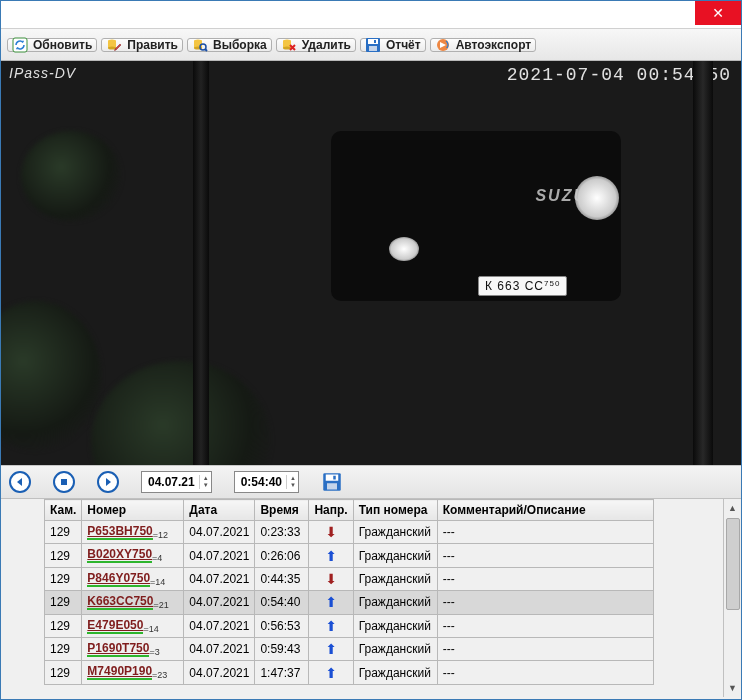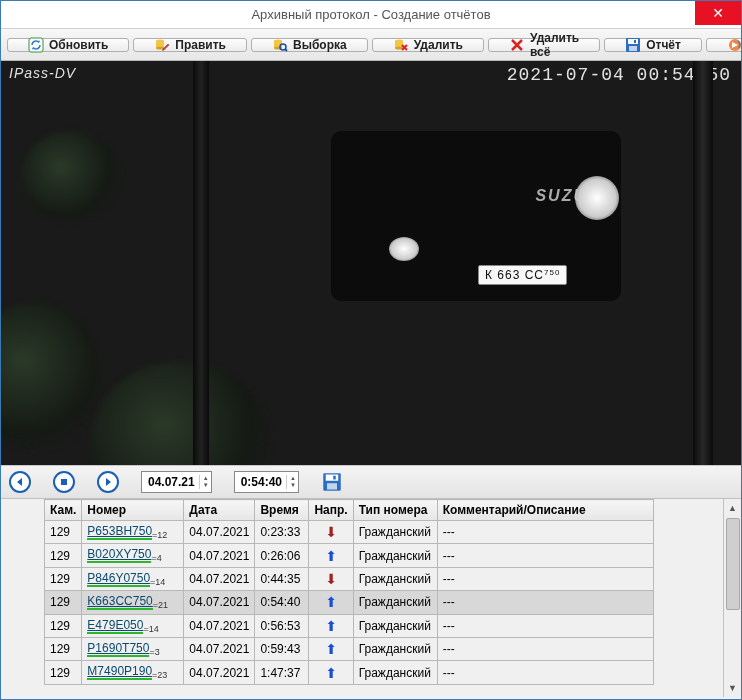--- a/index.html
+++ b/index.html
@@ -48,21 +48,21 @@
   padding: 0 6px;
   gap: 4px;
 }
 .tb-btn {
   height: 14px;
   border: 1px solid #b0b0b0;
   border-radius: 3px;
   background: linear-gradient(#fdfdfd,#ececec);
   display: flex;
   align-items: center;
-  padding: 0 20px;
+  padding: 0 4px;
   gap: 5px;
   cursor: pointer;
   font-size: 12px;
   color: #222;
   font-weight: 600;
 }
 .icon-box {
   width: 16px; height: 16px;
   display: flex; align-items: center; justify-content: center;
 }
@@ -108,21 +108,21 @@
   font-style: italic;
 }
 .headlight {
   position: absolute;
   width: 30px; height: 24px;
   background: radial-gradient(#fff,#ccc 60%,transparent);
   border-radius: 50%;
 }
 .plate {
   position: absolute;
-  left: 477px; top: 204px;
+  left: 477px; top: 215px;
   background: #f8f8f8;
   color: #111;
   padding: 2px 6px;
   font-size: 12px;
   border: 1px solid #888;
   border-radius: 2px;
   font-family: Arial;
   letter-spacing: 1px;
 }
 .plate sup { font-size: 8px; vertical-align: top; }
@@ -225,41 +225,40 @@
   top: 0;
 }
 .col-cam { width: 34px; }
 .col-num { width: 102px; }
 .col-date { width: 68px; }
 .col-time { width: 54px; }
 .col-dir { width: 34px; }
 .col-type { width: 84px; }
 .col-comment { width: auto; }
 .plate-link {
-  color: #0c4a6e;
-  font-weight: normal;
+  color: #7f1d1d;
+  font-weight: bold;
   text-decoration: underline;
   border-bottom: 2px solid #2db52d;
   padding-bottom: 0;
 }
 .subscript {
   font-size: 9px;
   color: #333;
   vertical-align: sub;
 }
 tr.selected td { background: #d8d8d8; }
 .arrow-cell { text-align: center; }
 .arrow-up { color: #1a4fd4; font-size: 14px; }
 .arrow-dn { color: #a02020; font-size: 14px; }
 </style>
 </head>
 <body>
 
 <div class="titlebar">
-  <span class="titlebar-text">Архивный протокол - Создание отчётов</span>
   <div class="close-btn">
     <span>✕</span>
   </div>
 </div>
 
 <div class="toolbar">
   <div class="tb-btn">
     <span class="icon-box">
       <svg width="16" height="16" viewBox="0 0 16 16">
           <rect x="1" y="1" width="14" height="14" rx="2" fill="#fff" stroke="#3a8f3a"></rect>
@@ -295,28 +294,20 @@
   <div class="tb-btn">
     <span class="icon-box">
       <svg width="16" height="16" viewBox="0 0 16 16">
           <ellipse cx="6" cy="4" rx="4" ry="1.5" fill="#f4c542"></ellipse>
           <rect x="2" y="4" width="8" height="7" fill="#f4c542"></rect>
           <ellipse cx="6" cy="11" rx="4" ry="1.5" fill="#d4a522"></ellipse>
           <path d="M9 8l5 5M14 8l-5 5" stroke="#d22" stroke-width="2"></path>
         </svg>
     </span>
     <span>Удалить</span>
-  </div>
-  <div class="tb-btn">
-    <span class="icon-box">
-      <svg width="16" height="16" viewBox="0 0 16 16">
-          <path d="M3 3l10 10M13 3L3 13" stroke="#d22" stroke-width="2.5"></path>
-        </svg>
-    </span>
-    <span>Удалить всё</span>
   </div>
   <div class="tb-btn">
     <span class="icon-box">
       <svg width="16" height="16" viewBox="0 0 16 16">
           <rect x="1" y="1" width="14" height="14" rx="1" fill="#2a6fc4"></rect>
           <rect x="3" y="2" width="10" height="5" fill="#fff"></rect>
           <rect x="4" y="9" width="8" height="5" fill="#c4d4ea"></rect>
           <rect x="9" y="3" width="2" height="3" fill="#2a6fc4"></rect>
         </svg>
     </span>

